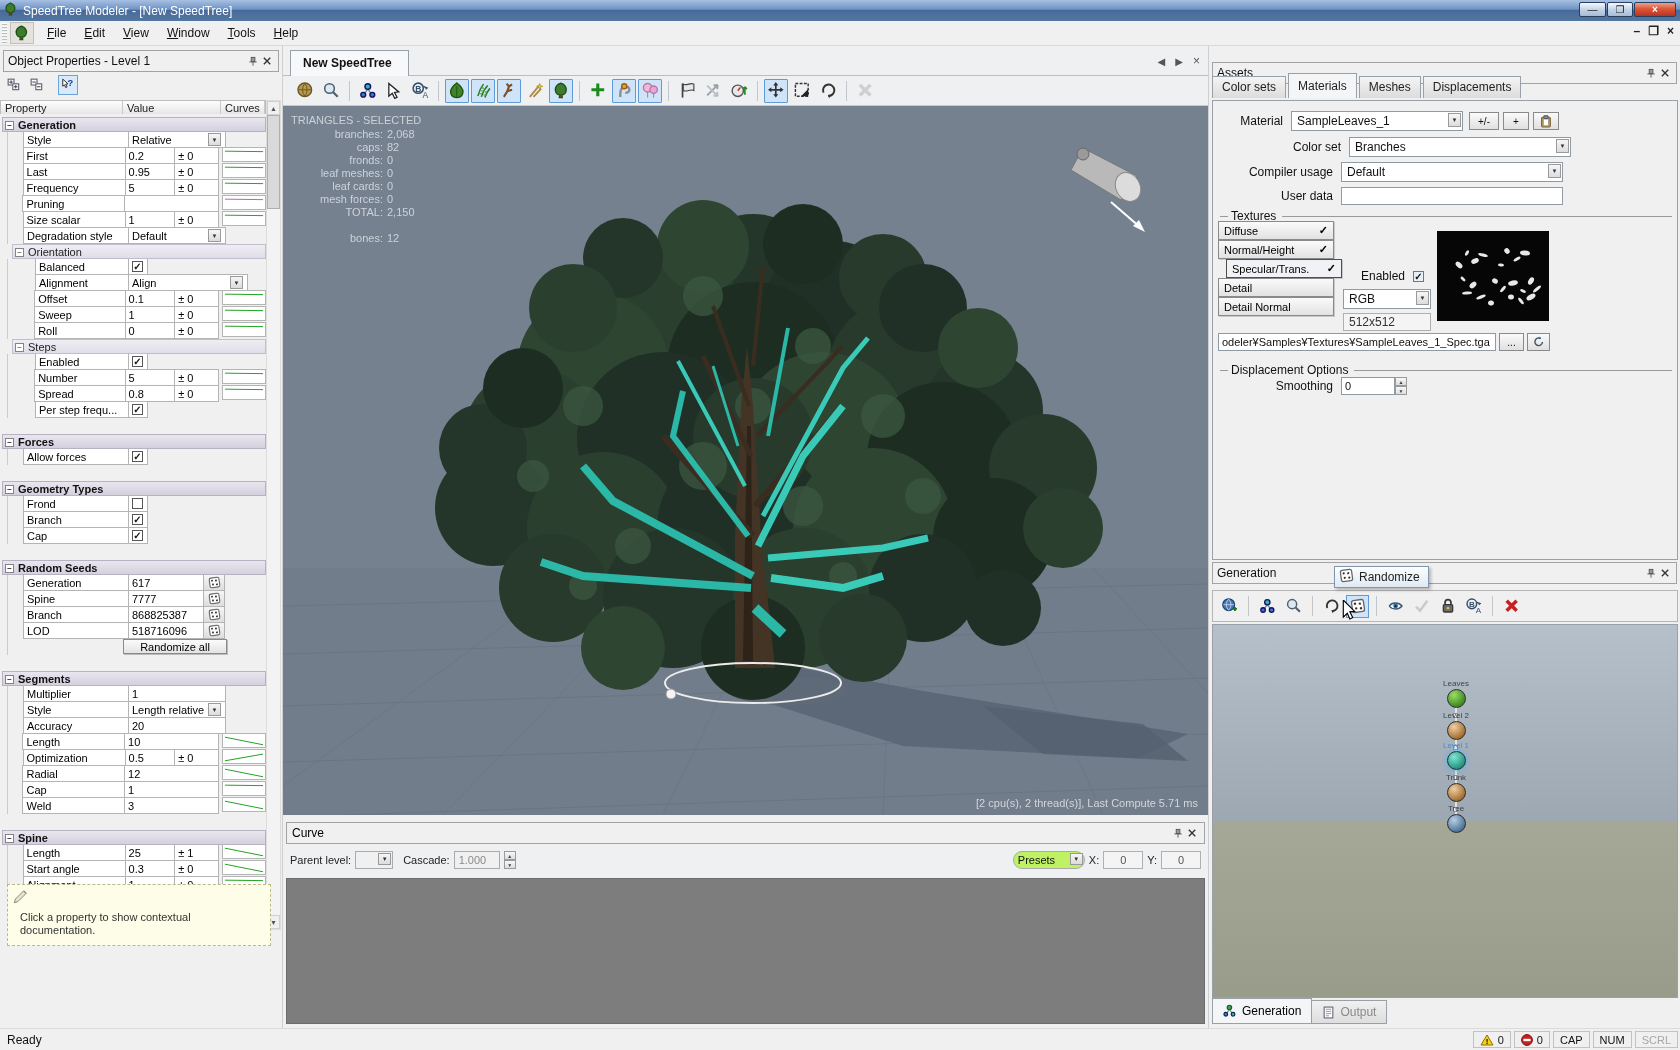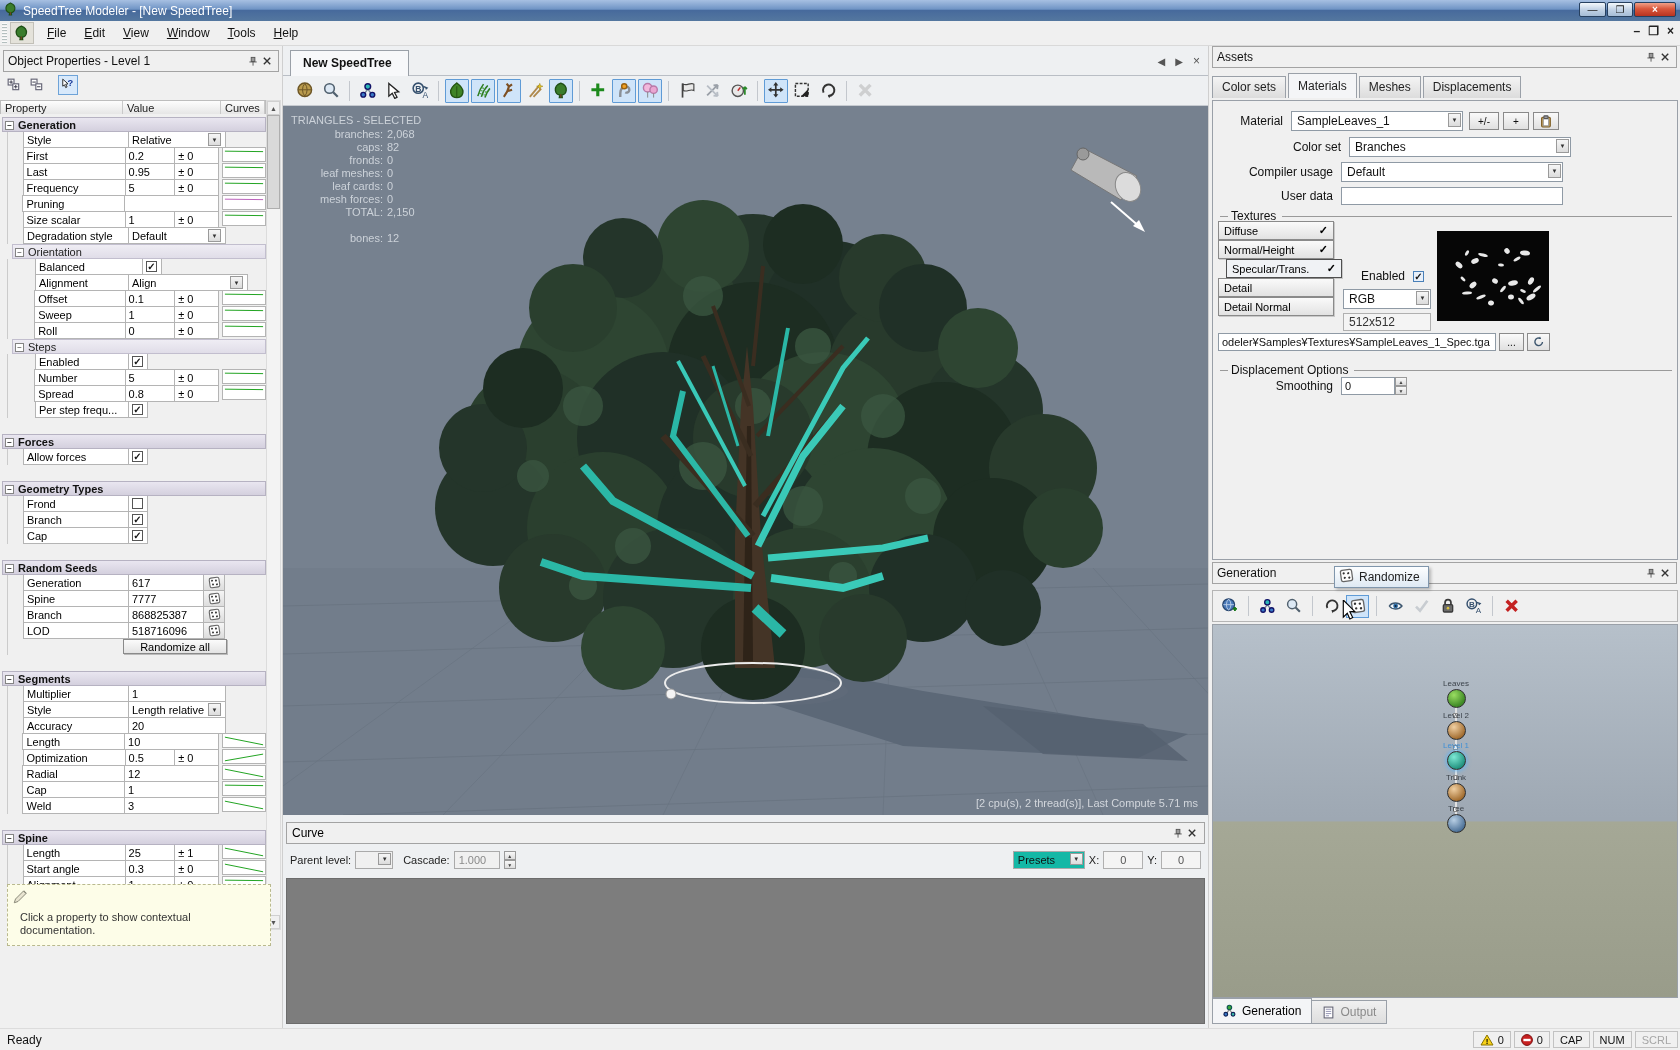--- a/index.html
+++ b/index.html
@@ -75,21 +75,21 @@
   #viewport{position:absolute;left:0;top:60px;width:925px;height:709px;background:#76818f;overflow:hidden;}
   #stats{position:absolute;left:8px;top:8px;color:#ccd2d9;font-size:11px;line-height:13px;}
   .statrow{display:flex;}
   .statrow .sl{width:96px;text-align:right;padding-right:4px;}
   #compute{position:absolute;right:10px;bottom:6px;color:#d2d6dc;font-size:11px;}
   
   #curve-hdr{position:absolute;left:3px;top:776px;width:919px;height:22px;border:1px solid #a3a3a3;background:#f0f0f0;
     display:flex;align-items:center;padding:0 5px;font-size:12px;}
   #curve-tb{position:absolute;left:3px;top:800px;width:919px;height:28px;display:flex;align-items:center;font-size:11px;gap:4px;padding:0 4px;color:#222;}
   .mini-combo{height:18px;border:1px solid #aaa;background:#f0f0f0;display:flex;align-items:center;padding-left:4px;color:#8a8a8a;}
-  .mini-combo.en{background:#14b8a6;color:#111;}
+  .mini-combo.en{background:#bef264;color:#111;border-radius:9px;}
   .sunk{height:18px;border:1px solid #b0b0b0;background:#f4f4f4;display:flex;align-items:center;justify-content:center;color:#555;}
   .spin{width:12px;height:18px;display:flex;flex-direction:column;}
   .spin div{flex:1;border:1px solid #9a9a9a;background:linear-gradient(#f8f8f8,#ddd);font-size:5px;color:#444;
     display:flex;align-items:center;justify-content:center;}
   #curve-canvas{position:absolute;left:3px;top:832px;width:919px;height:146px;background:#7d7d7d;border:1px solid #6c6c6c;}
   
   .atabs{position:absolute;left:3px;top:30px;display:flex;font-size:12px;}
   .atab{border:1px solid #9aa0a8;border-bottom:none;background:linear-gradient(#f4f4f4,#dcdcdc);
     padding:3px 9px 2px;margin-right:2px;color:#222;height:22px;}
   .atab.active{background:#f4f5f7;height:25px;margin-top:-3px;padding-top:5px;}
@@ -273,21 +273,21 @@
           <span>Default</span>
           <span class="dropbtn">▼</span>
         </div>
       </div>
       <div class="sub-hdr">
         <span class="expander">−</span>
         <span>Orientation</span>
       </div>
       <div class="prow">
         <div class="spacer" style="width:28px"></div>
-        <div class="cell" style="width:108px">Balanced</div>
+        <div class="cell" style="width:94px">Balanced</div>
         <div class="cell" style="width: 20px;">
           <span class="chk">✓</span>
         </div>
       </div>
       <div class="prow">
         <div class="spacer" style="width:28px"></div>
         <div class="cell" style="width:94px">Alignment</div>
         <div class="cell" style="width: 120px;">
           <span>Align</span>
           <span class="dropbtn">▼</span>
@@ -912,21 +912,21 @@
     <span>X:</span>
     <span class="sunk" style="width:40px">0</span>
     <span>Y:</span>
     <span class="sunk" style="width:40px">0</span>
   </div>
   <div id="curve-canvas"></div>
 </div>
 
 <div id="rightdock">
 
-  <div class="panel-header" style="margin:0 3px 0 3px;">
+  <div class="panel-header" style="margin:16px 3px 0 3px;">
     <span class="ttl">Assets</span>
     <span class="ph-ico" id="as-pin">
         <svg width="11" height="11" viewBox="0 0 12 12">
           <g stroke="#555" fill="#9a9a9a">
             <rect x="3.5" y="1.5" width="4" height="4.5"></rect>
             <line x1="1.5" y1="6.5" x2="9.5" y2="6.5"></line>
             <line x1="5.5" y1="6.5" x2="5.5" y2="10.5"></line>
           </g>
         </svg>
       </span>

